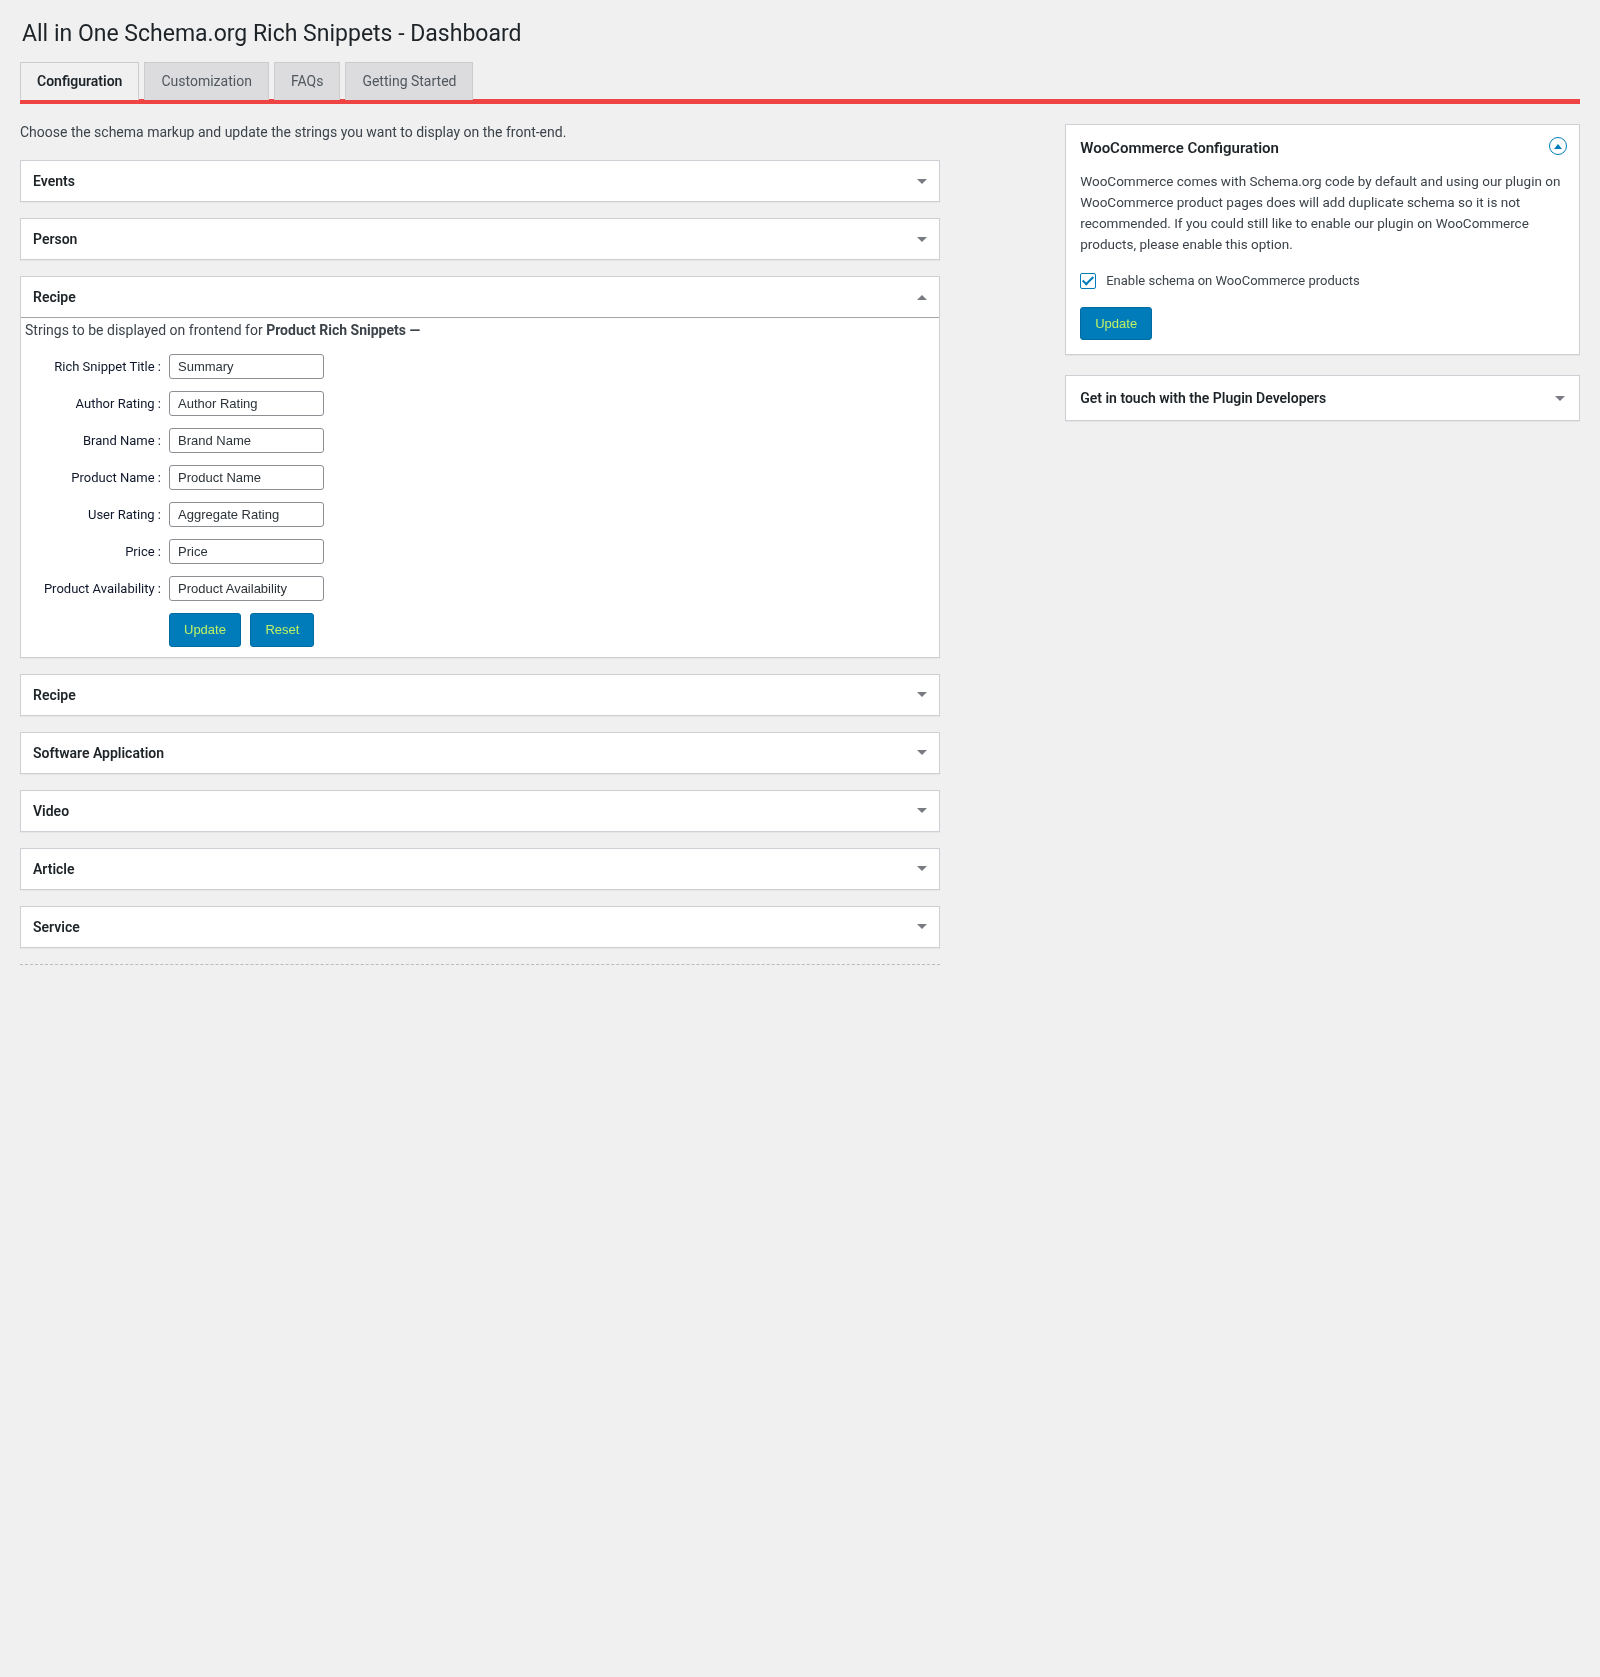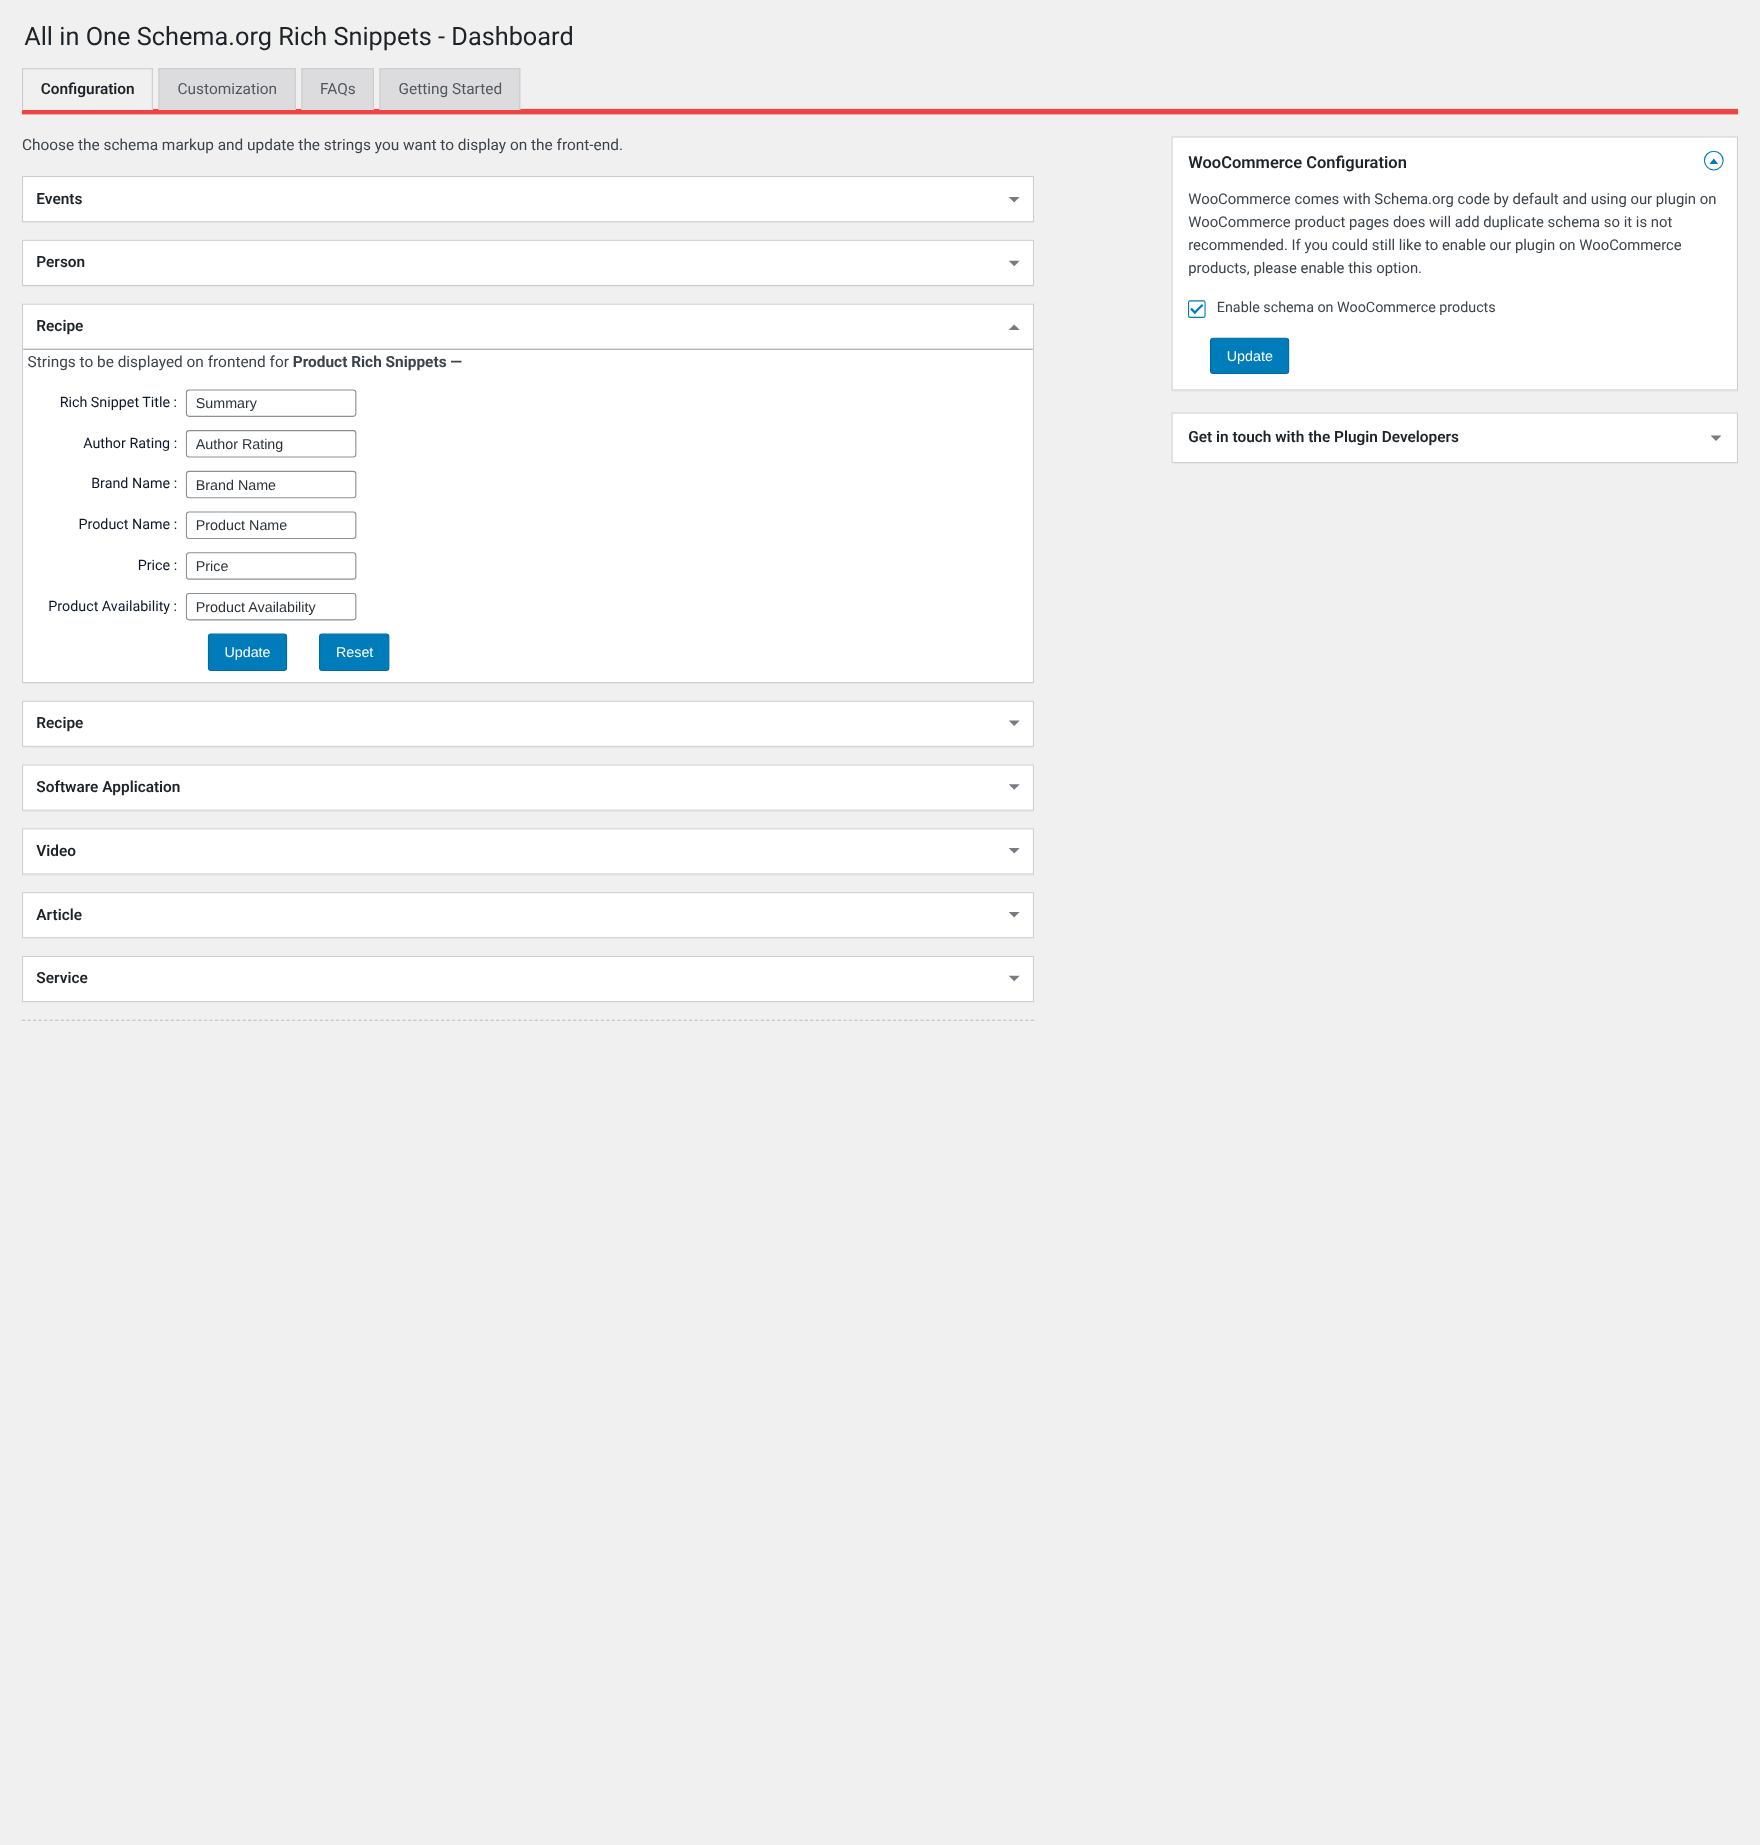--- a/index.html
+++ b/index.html
@@ -96,22 +96,21 @@
     padding: 6px 14px;
     font-size: 13px;
     border-radius: 3px;
     cursor: pointer;
     border: 1px solid;
     line-height: 1.5;
   }
   .button-primary {
     background: #007cba;
     border-color: #006ba1;
-    color: #ffffff;
-    margin-left: 20px;
+    color: #bef264;
   }
   .button-row { padding-top: 10px; }
   .button-row .button { margin-right: 6px; }
 
   .side-box {
     background: #fff;
     border: 1px solid #ccd0d4;
     padding: 14px;
     margin-bottom: 20px;
     box-shadow: 0 1px 1px rgba(0,0,0,.04);
@@ -228,20 +227,24 @@
           </tr>
           <tr>
             <td class="label">Brand Name :</td>
             <td><input type="text" value="Brand Name" style=""></td>
           </tr>
           <tr>
             <td class="label">Product Name :</td>
             <td><input type="text" value="Product Name" style=""></td>
           </tr>
           <tr>
+            <td class="label">User Rating :</td>
+            <td><input type="text" value="Aggregate Rating" style=""></td>
+          </tr>
+          <tr>
             <td class="label">Price :</td>
             <td><input type="text" value="Price" style=""></td>
           </tr>
           <tr>
             <td class="label">Product Availability :</td>
             <td><input type="text" value="Product Availability" style=""></td>
           </tr>
           <tr>
             <td></td>
             <td class="button-row">

